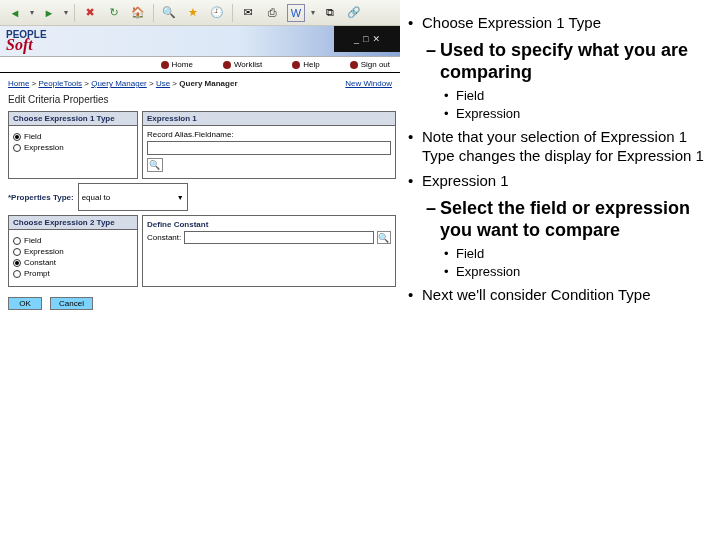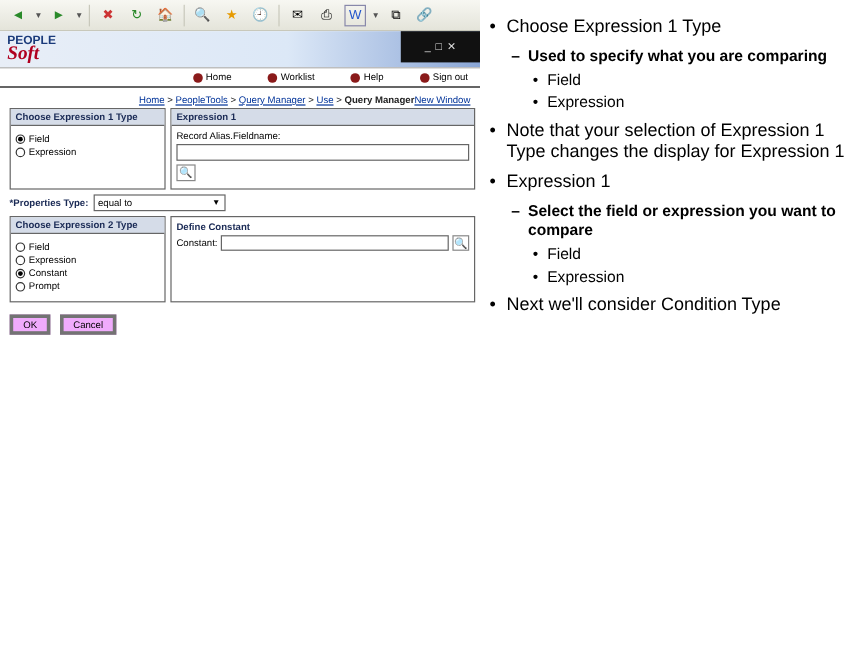--- a/index.html
+++ b/index.html
@@ -62,21 +62,21 @@
     display:flex; align-items:center; justify-content:flex-end;
     gap: 30px; padding-right: 10px;
     font-size: 8px;
   }
   .navline .nav-item { display:flex; align-items:center; gap:3px; }
   .nav-globe{ width:8px;height:8px;border-radius:50%;background:#8a1a1a; }
 
   .crumbs {
     padding: 6px 8px 2px 8px;
     font-size: 8px; color:#222;
-    display:flex; justify-content:flex-end;
+    display:flex; justify-content:space-between;
   }
   .crumbs a { color:#003399; text-decoration: underline; }
 
   .page-title {
     padding: 4px 8px 6px 8px;
     font-size: 10px; color:#222;
   }
 
   
   .crit-wrap { padding: 0 4px 0 8px; }
@@ -104,39 +104,39 @@
     border:1px solid #666; background:#fff; height:14px; width:100%;
     display:flex;align-items:center;padding:0 3px; margin-top:2px;
   }
   .lookup {
     width:16px;height:14px;border:1px solid #888;margin-top:3px;
     display:flex;align-items:center;justify-content:center;font-size:9px;color:#555;
   }
   .cond-row { display:flex; align-items:center; gap:4px; margin:4px 0 4px 0; font-size:8px;}
   .cond-label { color:#1a2a55; font-weight:bold; }
   .select {
-    border:1px solid #666; background:#fff; height:14px;
+    border:1px solid #666; background:#fff; height:28px;
     display:flex;align-items:center;justify-content:space-between;
     width:110px;padding:0 3px;font-size:8px;
   }
   .select .arr{font-size:7px;}
   .constant-row{display:flex;align-items:center;gap:3px;}
   .constant-row input{border:1px solid #666;height:13px;flex:1;font-size:8px;padding:0 2px;}
 
   .btn-row { display:flex; gap:8px; padding:6px 8px; }
   .btn {
-    border:3px solid #737373; background:#f0abfc;
-    font-size:8px; padding:1px 8px; min-width:34px; text-align:right;
+    border:1px solid #737373; background:#7dd3fc;
+    font-size:8px; padding:1px 8px; min-width:34px; text-align:center;
   }
 
   
   .right-pane { font-size: 15px; line-height: 1.25; }
   .b1 { margin: 6px 0; padding-left: 18px; position:relative; }
   .b1::before { content:"•"; position:absolute; left:4px; }
-  .b2 { margin: 4px 0 4px 18px; padding-left: 18px; position:relative; font-weight:bold; font-size:13px;}
+  .b2 { margin: 4px 0 4px 18px; padding-left: 18px; position:relative; font-weight:bold; font-size:18px;}
   .b2::before { content:"–"; position:absolute; left:4px; }
   .b3 { margin: 2px 0 2px 36px; padding-left: 16px; position:relative; font-size:13px;}
   .b3::before { content:"•"; position:absolute; left:4px; }
 </style>
 </head>
 <body>
 
 <div class="container">
   <div class="left-pane">
 
@@ -197,20 +197,21 @@
       <span>
         <a>Home</a> &gt;
         <a>PeopleTools</a> &gt;
         <a>Query Manager</a> &gt;
         <a>Use</a> &gt;
         <b>Query Manager</b>
       </span>
       <a>New Window</a>
     </div>
 
+    <div class="page-title">Edit Criteria Properties</div>
 
     <div class="crit-wrap">
 
       <div class="crit-row">
         <div class="crit-box crit-left">
           <div class="crit-head">Choose Expression 1 Type</div>
           <div class="crit-body">
             <div class="radio-row">
                 <span class="radio-dot sel"></span>
                 <span>Field</span>

